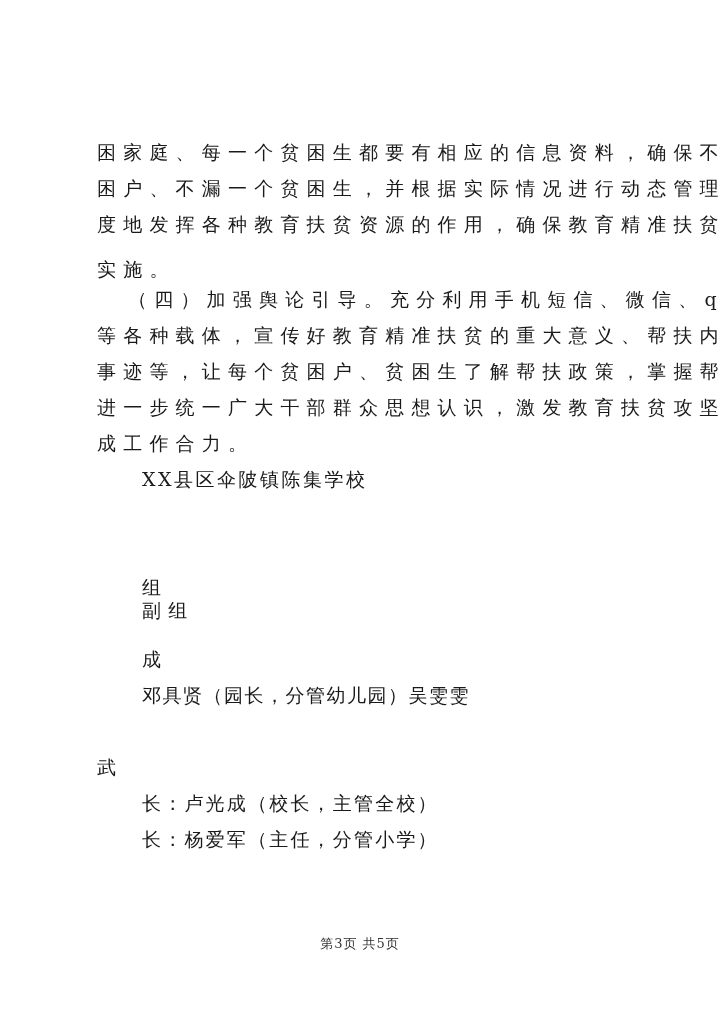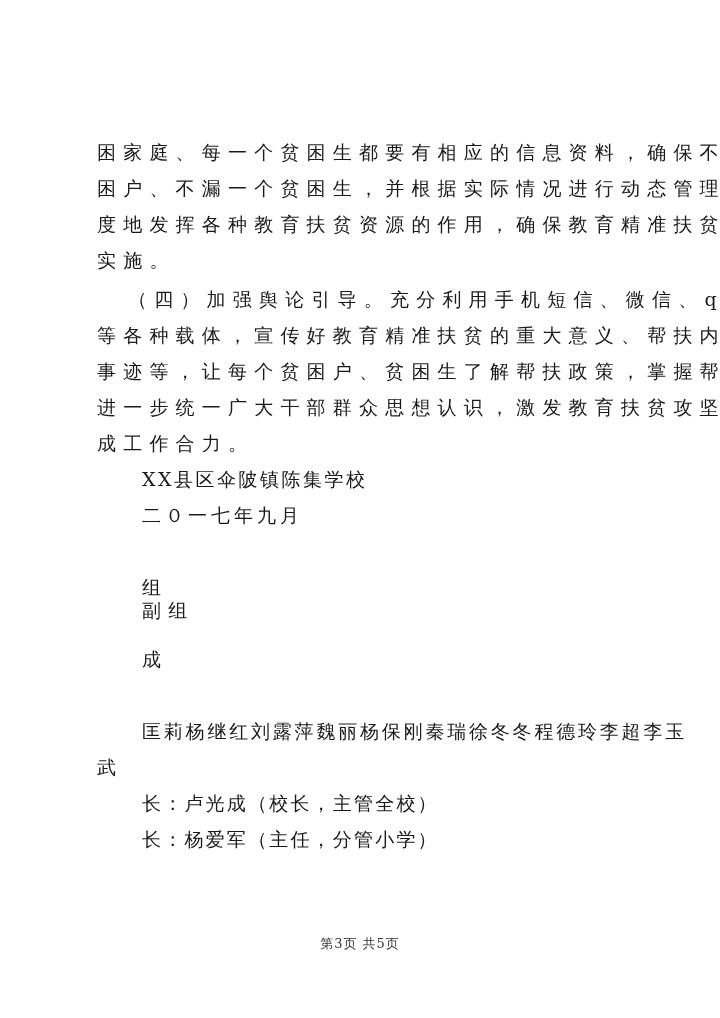--- a/index.html
+++ b/index.html
@@ -25,33 +25,32 @@
     }
   </style>
 </head>
 <body>
 
 <div class="page">
 
   <div class="line" style="top:140px">困家庭、每一个贫困生都要有相应的信息资料，确保不漏一户贫</div>
   <div class="line" style="top:176px">困户、不漏一个贫困生，并根据实际情况进行动态管理，最大程</div>
   <div class="line" style="top:212px">度地发挥各种教育扶贫资源的作用，确保教育精准扶贫工作稳步</div>
-  <div class="line" style="top:248px">实施。</div>
+  <div class="line" style="top:257px">实施。</div>
 
   <div class="line indent" style="top:287px; left:128px">（四）加强舆论引导。充分利用手机短信、微信、qq、板报</div>
   <div class="line" style="top:323px">等各种载体，宣传好教育精准扶贫的重大意义、帮扶内容和典型</div>
   <div class="line" style="top:359px">事迹等，让每个贫困户、贫困生了解帮扶政策，掌握帮扶措施。</div>
   <div class="line" style="top:395px">进一步统一广大干部群众思想认识，激发教育扶贫攻坚信心，形</div>
   <div class="line" style="top:431px">成工作合力。</div>
 
   <div class="line indent" style="top:467px; letter-spacing:2.5px">XX县区伞陂镇陈集学校</div>
-  <div class="line indent" style="top:503px; letter-spacing:4px">二０一七年九月</div>
 
   <div class="line indent" style="top:575px">组</div>
   <div class="line indent" style="top:598px">副组</div>
   <div class="line indent" style="top:647px">成</div>
-  <div class="line indent" style="top:719px; letter-spacing:2.8px">匡莉杨继红刘露萍魏丽杨保刚秦瑞徐冬冬程德玲李超李玉</div>
+  <div class="line indent" style="top:683px; letter-spacing:1.5px">邓具贤（园长，分管幼儿园）吴雯雯</div>
   <div class="line" style="top:755px">武</div>
   <div class="line indent" style="top:827px; letter-spacing:2.2px">长：杨爱军（主任，分管小学）</div>
   <div class="line indent" style="top:791px; letter-spacing:2.2px">长：卢光成（校长，主管全校）</div>
 
   <div class="footer">第3页 共5页</div>
 </div>
 
 </body></html>

